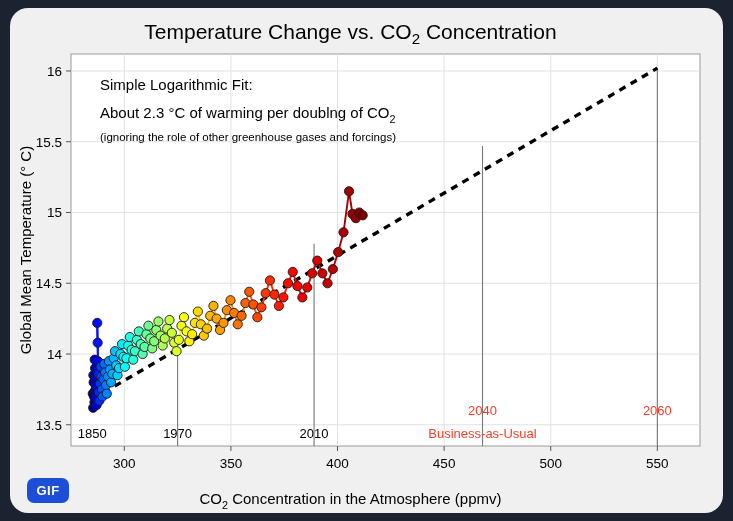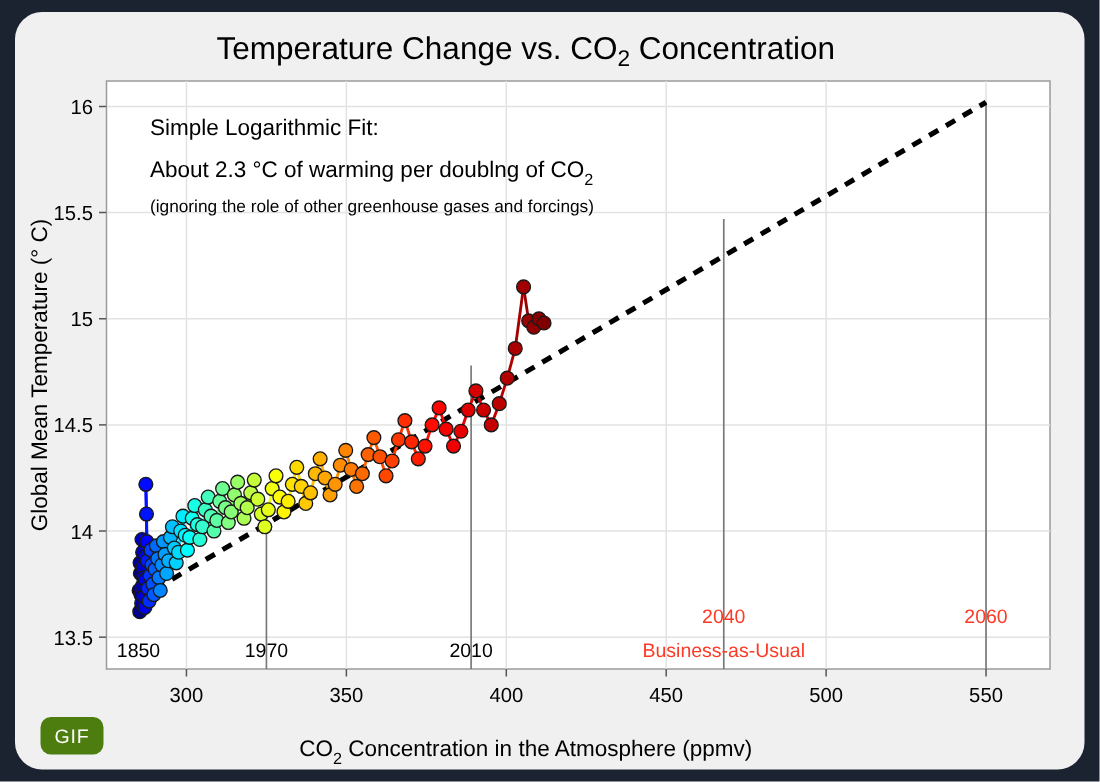--- a/index.html
+++ b/index.html
@@ -18,23 +18,23 @@
   .axlab{font-family:"Liberation Sans",sans-serif;font-size:15px;fill:#000;}
   .tick{font-family:"Liberation Sans",sans-serif;font-size:13.5px;fill:#000;}
   .annot1{font-family:"Liberation Sans",sans-serif;font-size:15px;fill:#000;}
   .annot2{font-family:"Liberation Sans",sans-serif;font-size:11.5px;fill:#000;}
   .yrlab{font-family:"Liberation Sans",sans-serif;font-size:13px;fill:#000;}
   .futlab{font-family:"Liberation Sans",sans-serif;font-size:13px;fill:#fb3b26;}
   .sub{font-size:0.72em;}
   #gif-badge{
     position:absolute;left:17px;top:470px;
     width:42px;height:25px;border-radius:7px;
-    background:#4d7c0f;color:#fff;
+    background:#1d4ed8;color:#fff;
     font-family:"Liberation Sans",sans-serif;
-    font-size:13px;font-weight:normal;letter-spacing:.5px;
+    font-size:13px;font-weight:bold;letter-spacing:.5px;
     display:flex;align-items:center;justify-content:center;
   }
 </style>
 </head>
 <body>
 
 <div id="card">
   <div id="chart-root">
       <svg width="713" height="505" viewBox="0 0 713 505">
         <rect x="61" y="46" width="629" height="392" fill="#ffffff" stroke="#9a9a9a" stroke-width="1"></rect>

